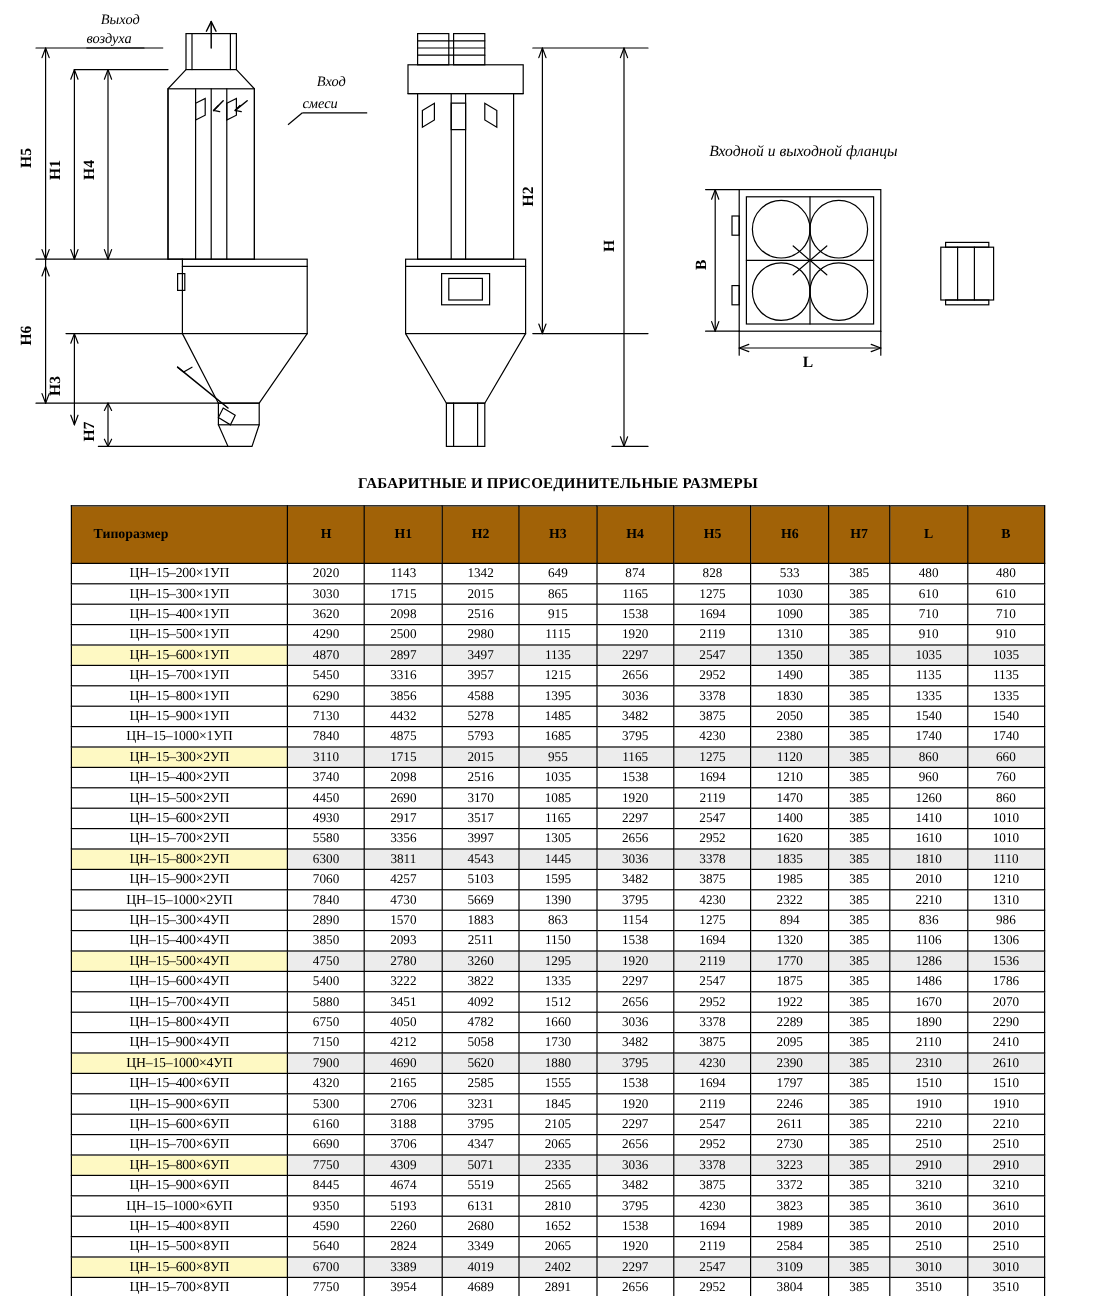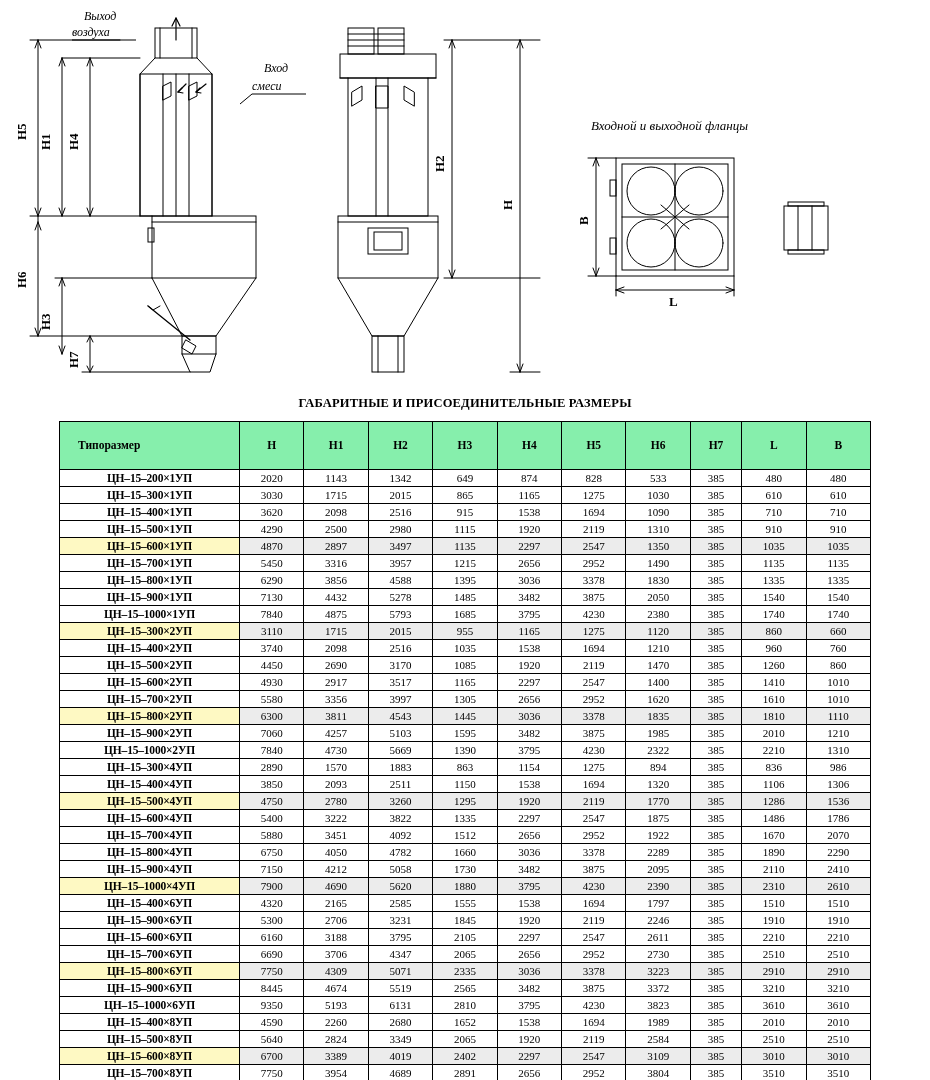--- a/index.html
+++ b/index.html
@@ -37,29 +37,29 @@
     border: 1px solid #000;
     text-align: center;
     padding: 1px 2px;
     line-height: 1.12;
     height: 17px;
   }
   table.dims thead th {
     font-weight: bold;
     font-size: 11.5px;
     height: 48px;
-    background: #86efac;
+    background: #a16207;
   }
   table.dims thead th.first {
     text-align: left;
     padding-left: 18px;
     width: 180px;
   }
   table.dims td.name {
-    font-weight: bold;
+    font-weight: normal;
     text-align: center;
     font-size: 11.5px;
     letter-spacing: -0.2px;
     margin-top: 29px;
   }
   table.dims tbody tr.shade td { background: #ececec; }
   table.dims tbody tr td { background: #ffffff; }
   table.dims tbody tr.shade td.name { background:#fef9c3; }
   .lbl { font-family: "Liberation Serif", serif; font-style: italic; font-size: 12px; }
 </style>

